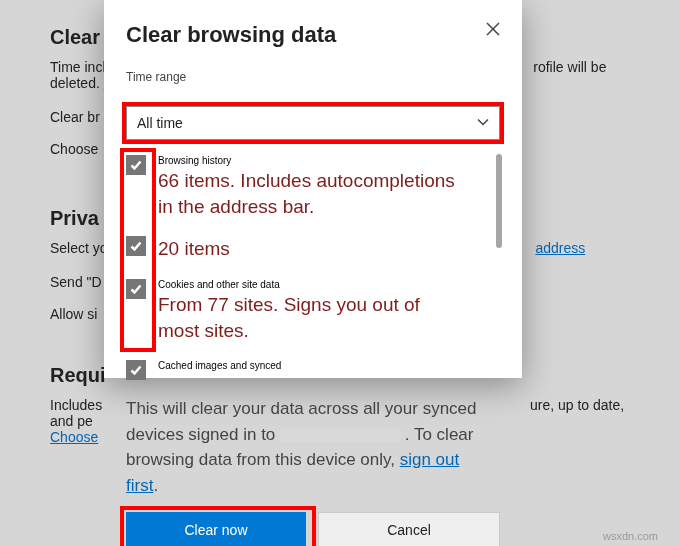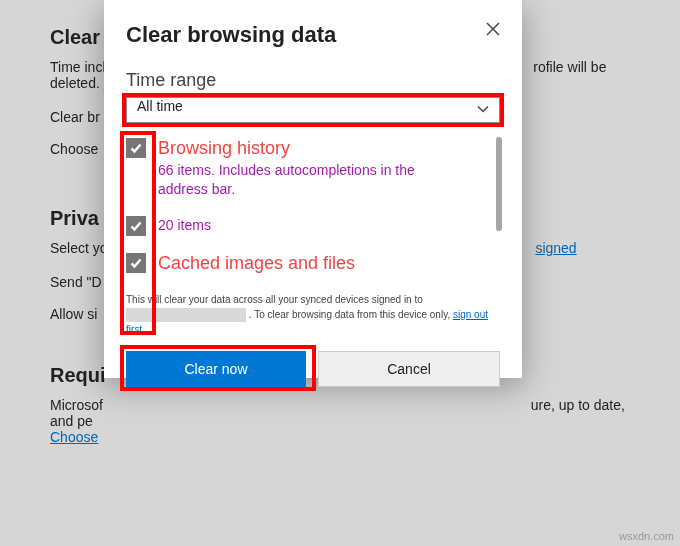--- a/index.html
+++ b/index.html
@@ -34,26 +34,26 @@
   }
   .modal-close {
     position: absolute;
     top: 18px; right: 18px;
     width: 22px; height: 22px;
     cursor: pointer;
     display: flex; align-items: center; justify-content: center;
   }
   .modal-close svg { stroke: #444; stroke-width: 1.5; }
   .modal-title { font-size: 22px; font-weight: 600; color: #222; margin-bottom: 22px; }
-  .label { font-size: 18px; color: #444; margin-bottom: 6px; }
+  .label { font-size: 12px; color: #444; margin-bottom: 22px; }
   .select-wrap { position: relative; margin-bottom: 10px; }
   .select {
     width: 100%;
     border: 1px solid #888;
-    padding: 0 34px 8px 10px;
+    padding: 8px 34px 8px 10px;
     font-size: 14px;
     background: #fff;
     cursor: pointer;
     color: #222;
   }
   .select-chevron {
     position: absolute; right: 10px; top: 50%; transform: translateY(-50%);
     pointer-events: none;
   }
   .select-hl { position: absolute; top: -4px; left: -4px; right: -4px; bottom: -4px; border: 4px solid #f00; pointer-events:none; }
@@ -71,38 +71,38 @@
   }
   .cb {
     width: 20px; height: 20px;
     background: #767676;
     display: flex; align-items: center; justify-content: center;
     cursor: pointer;
     flex-shrink: 0;
     margin-top: 1px;
   }
   .cb svg { stroke: #fff; stroke-width: 2.5; fill: none; }
-  .opt-title { font-size: 18px; color: #ef4444; line-height: 1.3; }
-  .opt-sub { font-size: 14px; color: #a21caf; line-height: 1.35; margin-top: 1px; max-width: 300px; }
+  .opt-title { font-size: 10px; color: #000000; line-height: 1.3; }
+  .opt-sub { font-size: 19px; color: #7f1d1d; line-height: 1.35; margin-top: 1px; max-width: 300px; }
   .cb-col-hl {
     position: absolute;
     left: -6px; top: -2px;
     width: 36px; height: 204px;
     border: 4px solid #f00;
     pointer-events: none;
   }
   .scroll-track {
     position: absolute;
     right: -2px; top: 4px;
     width: 6px; height: 94px;
     background: #a6a6a6;
     border-radius: 3px;
   }
   .sync-note {
-    font-size: 10px; color: #444; line-height: 1.5;
+    font-size: 17px; color: #444; line-height: 1.5;
     margin: 6px 0 14px;
   }
   .redact {
     display: inline-block;
     background: #d9d9d9;
     color: transparent;
     width: 120px; height: 14px;
     vertical-align: middle;
   }
   .btn-row { display: flex; gap: 12px; position: relative; }
@@ -119,21 +119,21 @@
   .btn-secondary { background: #efefef; color: #222; border: 1px solid #ccc; }
   .btn-hl {
     position: absolute;
     left: -6px; top: -6px;
     width: 196px; height: 46px;
     border: 4px solid #f00;
     pointer-events: none;
   }
   .watermark {
     position: absolute;
-    right: 6px; bottom: 4px;
+    right: 22px; bottom: 4px;
     font-size: 11px;
     color: #9a9a9a;
     font-family: sans-serif;
   }
 </style>
 </head>
 <body>
 
 <div class="bg-page">
   <div class="bg-h">Clear</div>
@@ -143,28 +143,28 @@
     <span>rofile will be deleted. </span>
     <span class="bg-link">M</span>
   </div>
   <div class="bg-line">Clear br</div>
   <div class="bg-line">Choose</div>
   <div style="height:28px"></div>
   <div class="bg-h">Priva</div>
   <div class="bg-p">
     <span>Select yo</span>
     <span style="display:inline-block;width:420px;"></span>
-    <span class="bg-link">signed</span>
+    <span class="bg-link">address</span>
   </div>
   <div class="bg-line">Send "D</div>
   <div class="bg-line">Allow si</div>
   <div style="height:20px"></div>
   <div class="bg-h">Requi</div>
   <div class="bg-p">
-    <span>Microsof</span>
+    <span>Includes</span>
     <span style="display:inline-block;width:420px;"></span>
     <span>ure, up to date, and pe</span><br>
     <span class="bg-link">Choose</span>
   </div>
 </div>
 
 <div class="modal">
   <div class="modal-close">
     <svg width="16" height="16" viewBox="0 0 16 16">
         <line x1="2" y1="2" x2="14" y2="14"></line>
@@ -206,29 +206,40 @@
         <div class="cb">
           <svg width="14" height="14" viewBox="0 0 14 14">
               <polyline points="2.5,7.5 5.5,10.5 11.5,3.5"></polyline>
             </svg>
         </div>
         <div>
           <div class="opt-sub">20 items</div>
         </div>
       </div>
 
-
-      <div class="opt">
-        <div class="cb">
-          <svg width="14" height="14" viewBox="0 0 14 14">
-              <polyline points="2.5,7.5 5.5,10.5 11.5,3.5"></polyline>
-            </svg>
-        </div>
-        <div>
-          <div class="opt-title">Cached images and files</div>
+      <div class="opt">
+        <div class="cb">
+          <svg width="14" height="14" viewBox="0 0 14 14">
+              <polyline points="2.5,7.5 5.5,10.5 11.5,3.5"></polyline>
+            </svg>
+        </div>
+        <div>
+          <div class="opt-title">Cookies and other site data</div>
+          <div class="opt-sub">From 77 sites. Signs you out of most sites.</div>
+        </div>
+      </div>
+
+      <div class="opt">
+        <div class="cb">
+          <svg width="14" height="14" viewBox="0 0 14 14">
+              <polyline points="2.5,7.5 5.5,10.5 11.5,3.5"></polyline>
+            </svg>
+        </div>
+        <div>
+          <div class="opt-title">Cached images and synced</div>
         </div>
       </div>
 
       <div class="sync-note">
         <span>This will clear your data across all your synced devices signed in to </span>
         <span class="redact"></span>
         <span>. To clear browsing data from this device only, </span>
         <span class="bg-link">sign out first</span><span>.</span>
       </div>
     </div>

